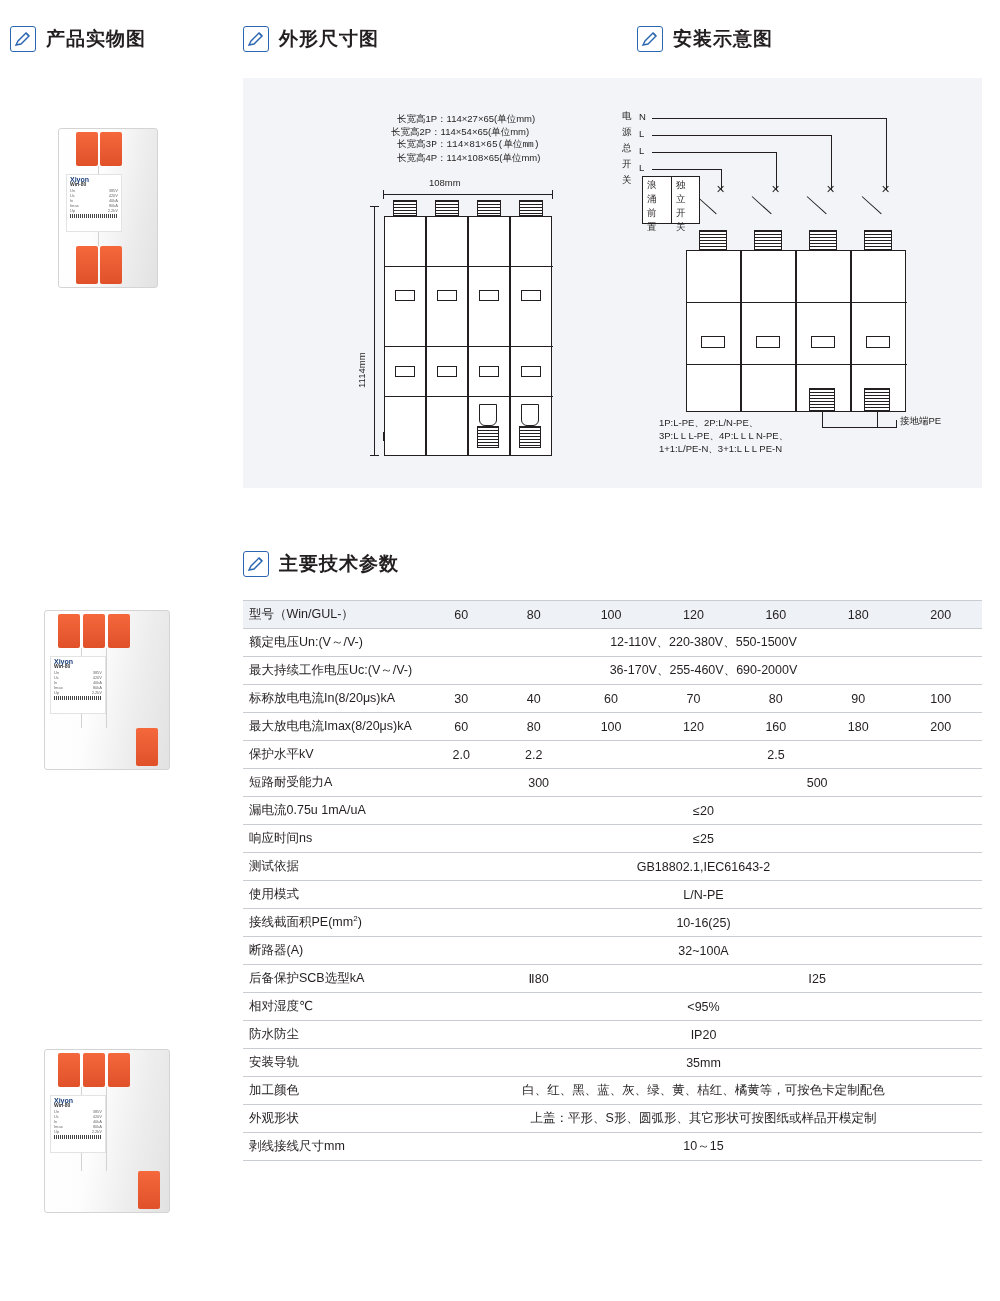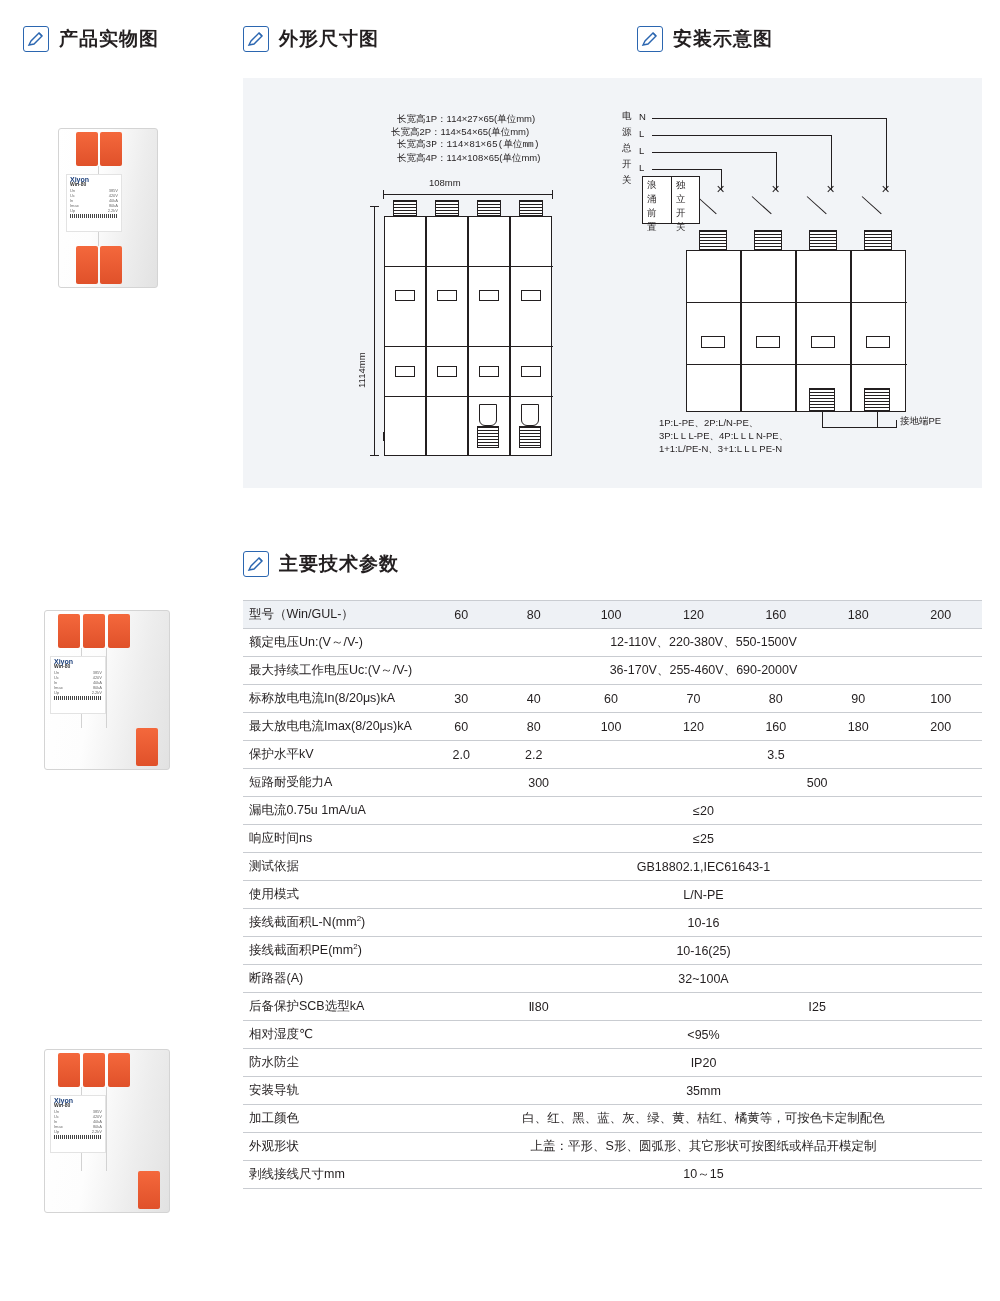--- a/index.html
+++ b/index.html
@@ -15,21 +15,21 @@
   
   .sec-head { display:flex; align-items:center; gap:10px; }
   .sec-head .title { font-size:19px; font-weight:bold; letter-spacing:1px; color:#231f20; }
   .badge {
     width:26px; height:26px; border:1.6px solid #2b66b0; border-radius:3px;
     position:relative; flex:0 0 auto;
   }
   .badge svg { position:absolute; left:3px; top:3px; }
 
   
-  #head-product { position:absolute; left:23px;  top:26px;align-items:flex-end; }
+  #head-product { position:absolute; left:10px;  top:26px;align-items:flex-end; }
   #head-dimension{ position:absolute; left:243px; top:26px; }
   #head-install  { position:absolute; left:637px; top:26px; }
   #head-params   { position:absolute; left:243px; top:551px; }
 
   
   .photo { position:absolute; }
   .dev { position:relative; }
   .dev .body {
     background:linear-gradient(100deg,#ffffff 0%,#fdfdfd 40%,#ededed 72%,#e2e2e2 100%);
     border:1px solid #d4d4d4; border-radius:3px; position:absolute;
@@ -389,46 +389,42 @@
         <td>100</td>
         <td>120</td>
         <td>160</td>
         <td>180</td>
         <td>200</td>
       </tr>
       <tr>
         <td class="lbl">保护水平kV</td>
         <td>2.0</td>
         <td>2.2</td>
-        <td colspan="5">3.5</td>
+        <td colspan="5">2.5</td>
       </tr>
       <tr>
         <td class="lbl">短路耐受能力A</td>
         <td colspan="3">300</td>
         <td colspan="4">500</td>
       </tr>
       <tr>
         <td class="lbl">漏电流0.75u  1mA/uA</td>
         <td colspan="7">≤20</td>
       </tr>
       <tr>
         <td class="lbl">响应时间ns</td>
         <td colspan="7">≤25</td>
       </tr>
       <tr>
         <td class="lbl">测试依据</td>
-        <td colspan="7">GB18802.1,IEC61643-1</td>
+        <td colspan="7">GB18802.1,IEC61643-2</td>
       </tr>
       <tr>
         <td class="lbl">使用模式</td>
         <td colspan="7">L/N-PE</td>
-      </tr>
-      <tr>
-        <td class="lbl">接线截面积L-N(mm<span class="sup">2</span>)</td>
-        <td colspan="7">10-16</td>
       </tr>
       <tr>
         <td class="lbl">接线截面积PE(mm<span class="sup">2</span>)</td>
         <td colspan="7">10-16(25)</td>
       </tr>
       <tr>
         <td class="lbl">断路器(A)</td>
         <td colspan="7">32~100A</td>
       </tr>
       <tr>

